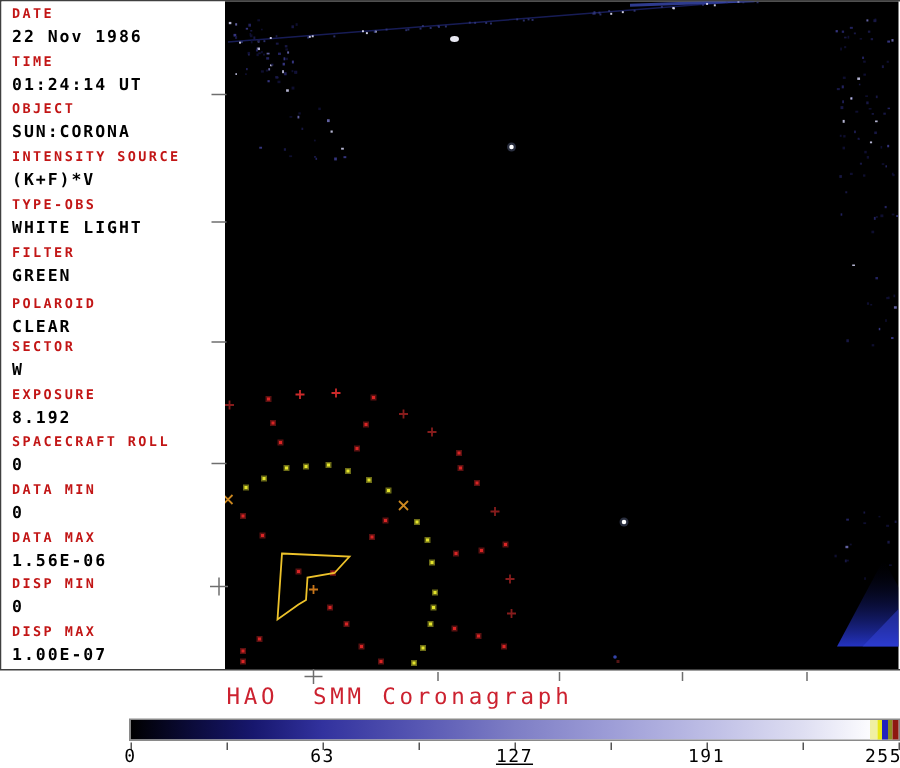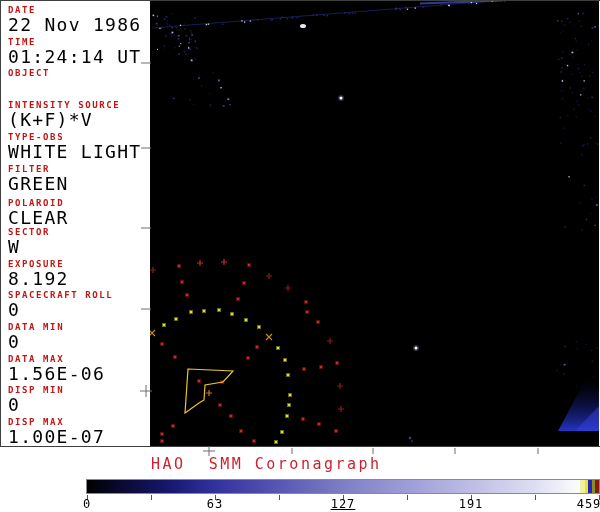--- a/index.html
+++ b/index.html
@@ -4,22 +4,22 @@
 <style>
   html,body{margin:0;padding:0;background:#ffffff;}
   .screen{position:relative;width:600px;height:512px;background:#ffffff;overflow:hidden;
           font-family:"DejaVu Sans Mono","Liberation Mono",monospace;}
   .panel{position:absolute;left:0;top:0;width:600px;height:447px;background:#ffffff;
          box-shadow:inset 0 0 0 1px #3f3f3f;padding-left:40px;}
   .sidebar{position:absolute;left:1px;top:1px;width:149px;height:445px;background:#ffffff;}
   .field{position:absolute;left:7px;white-space:pre;}
   .field .lbl{display:block;font-size:9px;font-weight:bold;letter-spacing:1.6px;
               color:#c21616;line-height:12px;}
-  .field .val{display:block;font-size:18px;letter-spacing:1.3px;color:#000000;
-              line-height:15px;margin-top:1px;}
+  .field .val{display:block;font-size:11px;letter-spacing:1.3px;color:#000000;
+              line-height:15px;margin-top:1px;font-weight:bold;}
   .image-area{position:absolute;left:150px;top:1px;width:449px;height:445px;background:#000000;}
   .overlay{position:absolute;left:0;top:0;pointer-events:none;}
   .title{position:absolute;left:151px;top:455px;width:449px;text-align:left;
          color:#cc2230;font-size:15px;letter-spacing:2.5px;line-height:18px;white-space:pre;}
   .colorbar{position:absolute;left:86px;top:479px;width:512px;height:13px;
             border:1px solid #8a8a8a;}
   .stripes{position:absolute;right:0;top:0;height:100%;display:flex;}
   .stripes div{height:100%;}
   .cb-tick{position:absolute;top:495px;width:1px;height:5px;background:#555555;}
   .cb-label{position:absolute;top:497px;font-size:12px;letter-spacing:1px;color:#000000;
@@ -27,21 +27,21 @@
 </style>
 </head>
 <body>
 
 <div class="screen">
 
   <div class="panel">
     <div class="sidebar">
         <div class="field" style="top: 3px;"><span class="lbl">DATE</span><span class="val">22 Nov 1986</span></div>
         <div class="field" style="top: 34.7px;"><span class="lbl">TIME</span><span class="val">01:24:14 UT</span></div>
-        <div class="field" style="top: 66.4px;"><span class="lbl">OBJECT</span></div>
+        <div class="field" style="top: 66.4px;"><span class="lbl">OBJECT</span><span class="val">SUN:CORONA</span></div>
         <div class="field" style="top: 98.1px;"><span class="lbl">INTENSITY SOURCE</span><span class="val">(K+F)*V</span></div>
         <div class="field" style="top: 161.5px;"><span class="lbl">FILTER</span><span class="val">GREEN</span></div>
         <div class="field" style="top: 129.8px;"><span class="lbl">TYPE-OBS</span><span class="val">WHITE LIGHT</span></div>
         <div class="field" style="top: 196px;"><span class="lbl">POLAROID</span><span class="val">CLEAR</span></div>
         <div class="field" style="top: 224.9px;"><span class="lbl">SECTOR</span><span class="val">W</span></div>
         <div class="field" style="top: 256.6px;"><span class="lbl">EXPOSURE</span><span class="val">8.192</span></div>
         <div class="field" style="top: 288.3px;"><span class="lbl">SPACECRAFT ROLL</span><span class="val">0</span></div>
         <div class="field" style="top: 320px;"><span class="lbl">DATA MIN</span><span class="val">0</span></div>
         <div class="field" style="top: 351.7px;"><span class="lbl">DATA MAX</span><span class="val">1.56E-06</span></div>
         <div class="field" style="top: 383.4px;"><span class="lbl">DISP MIN</span><span class="val">0</span></div>
@@ -68,21 +68,21 @@
       <div class="cb-tick" style="left: 279px;"></div>
       <div class="cb-tick" style="left: 343px;"></div>
       <div class="cb-tick" style="left: 407px;"></div>
       <div class="cb-tick" style="left: 471px;"></div>
       <div class="cb-tick" style="left: 535px;"></div>
       <div class="cb-tick" style="left: 599px;"></div>
       <div class="cb-label" style="left: 87px;">0</div>
       <div class="cb-label" style="left: 215px;">63</div>
       <div class="cb-label" style="left: 343px; text-decoration: underline;">127</div>
       <div class="cb-label" style="left: 471px;">191</div>
-      <div class="cb-label" style="left: 589px;">459</div>
+      <div class="cb-label" style="left: 589px;">255</div>
     </div>
 
   <svg id="overlay-svg" class="overlay" width="600" height="462" viewBox="0 0 600 462">
       <defs>
         <clipPath id="imclip">
           <rect x="150" y="1" width="449" height="445"></rect>
         </clipPath>
         <linearGradient id="wg" x1="0" y1="0" x2="0" y2="1">
           <stop offset="0" stop-color="#000012" stop-opacity="0"></stop>
           <stop offset="1" stop-color="#2636cc" stop-opacity="0.95"></stop>

